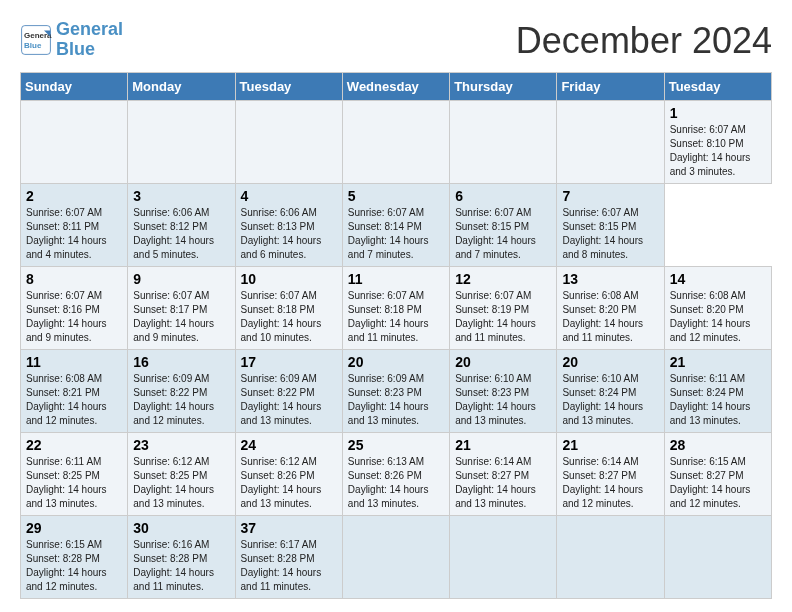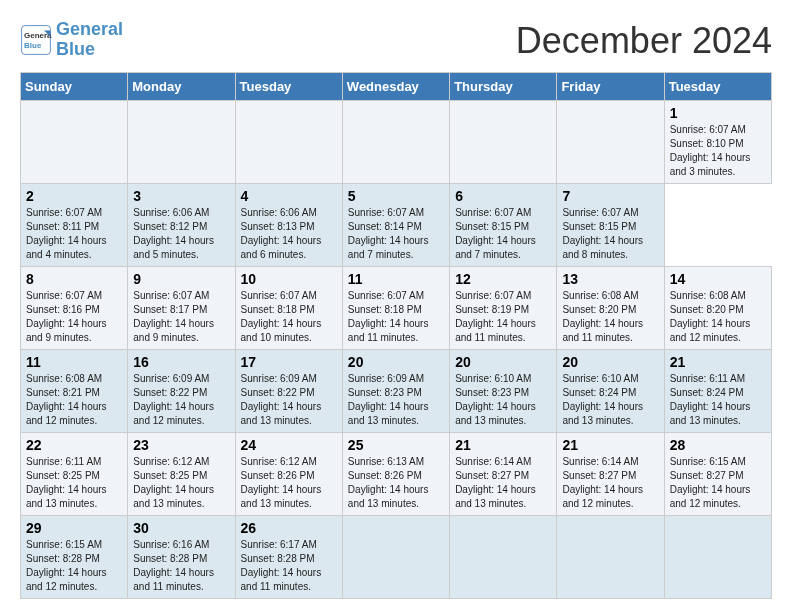--- a/index.html
+++ b/index.html
@@ -245,21 +245,21 @@
       <tr>
         <td>
           <span class="day-num">29</span>
           <div class="day-info">Sunrise: 6:15 AM<br>Sunset: 8:28 PM<br>Daylight: 14 hours and 12 minutes.</div>
         </td>
         <td>
           <span class="day-num">30</span>
           <div class="day-info">Sunrise: 6:16 AM<br>Sunset: 8:28 PM<br>Daylight: 14 hours and 11 minutes.</div>
         </td>
         <td>
-          <span class="day-num">26</span>
+          <span class="day-num">37</span>
           <div class="day-info">Sunrise: 6:17 AM<br>Sunset: 8:28 PM<br>Daylight: 14 hours and 11 minutes.</div>
         </td>
         <td class="empty"></td>
         <td class="empty"></td>
         <td class="empty"></td>
         <td class="empty"></td>
       </tr>
     </tbody>
 </table>
 

